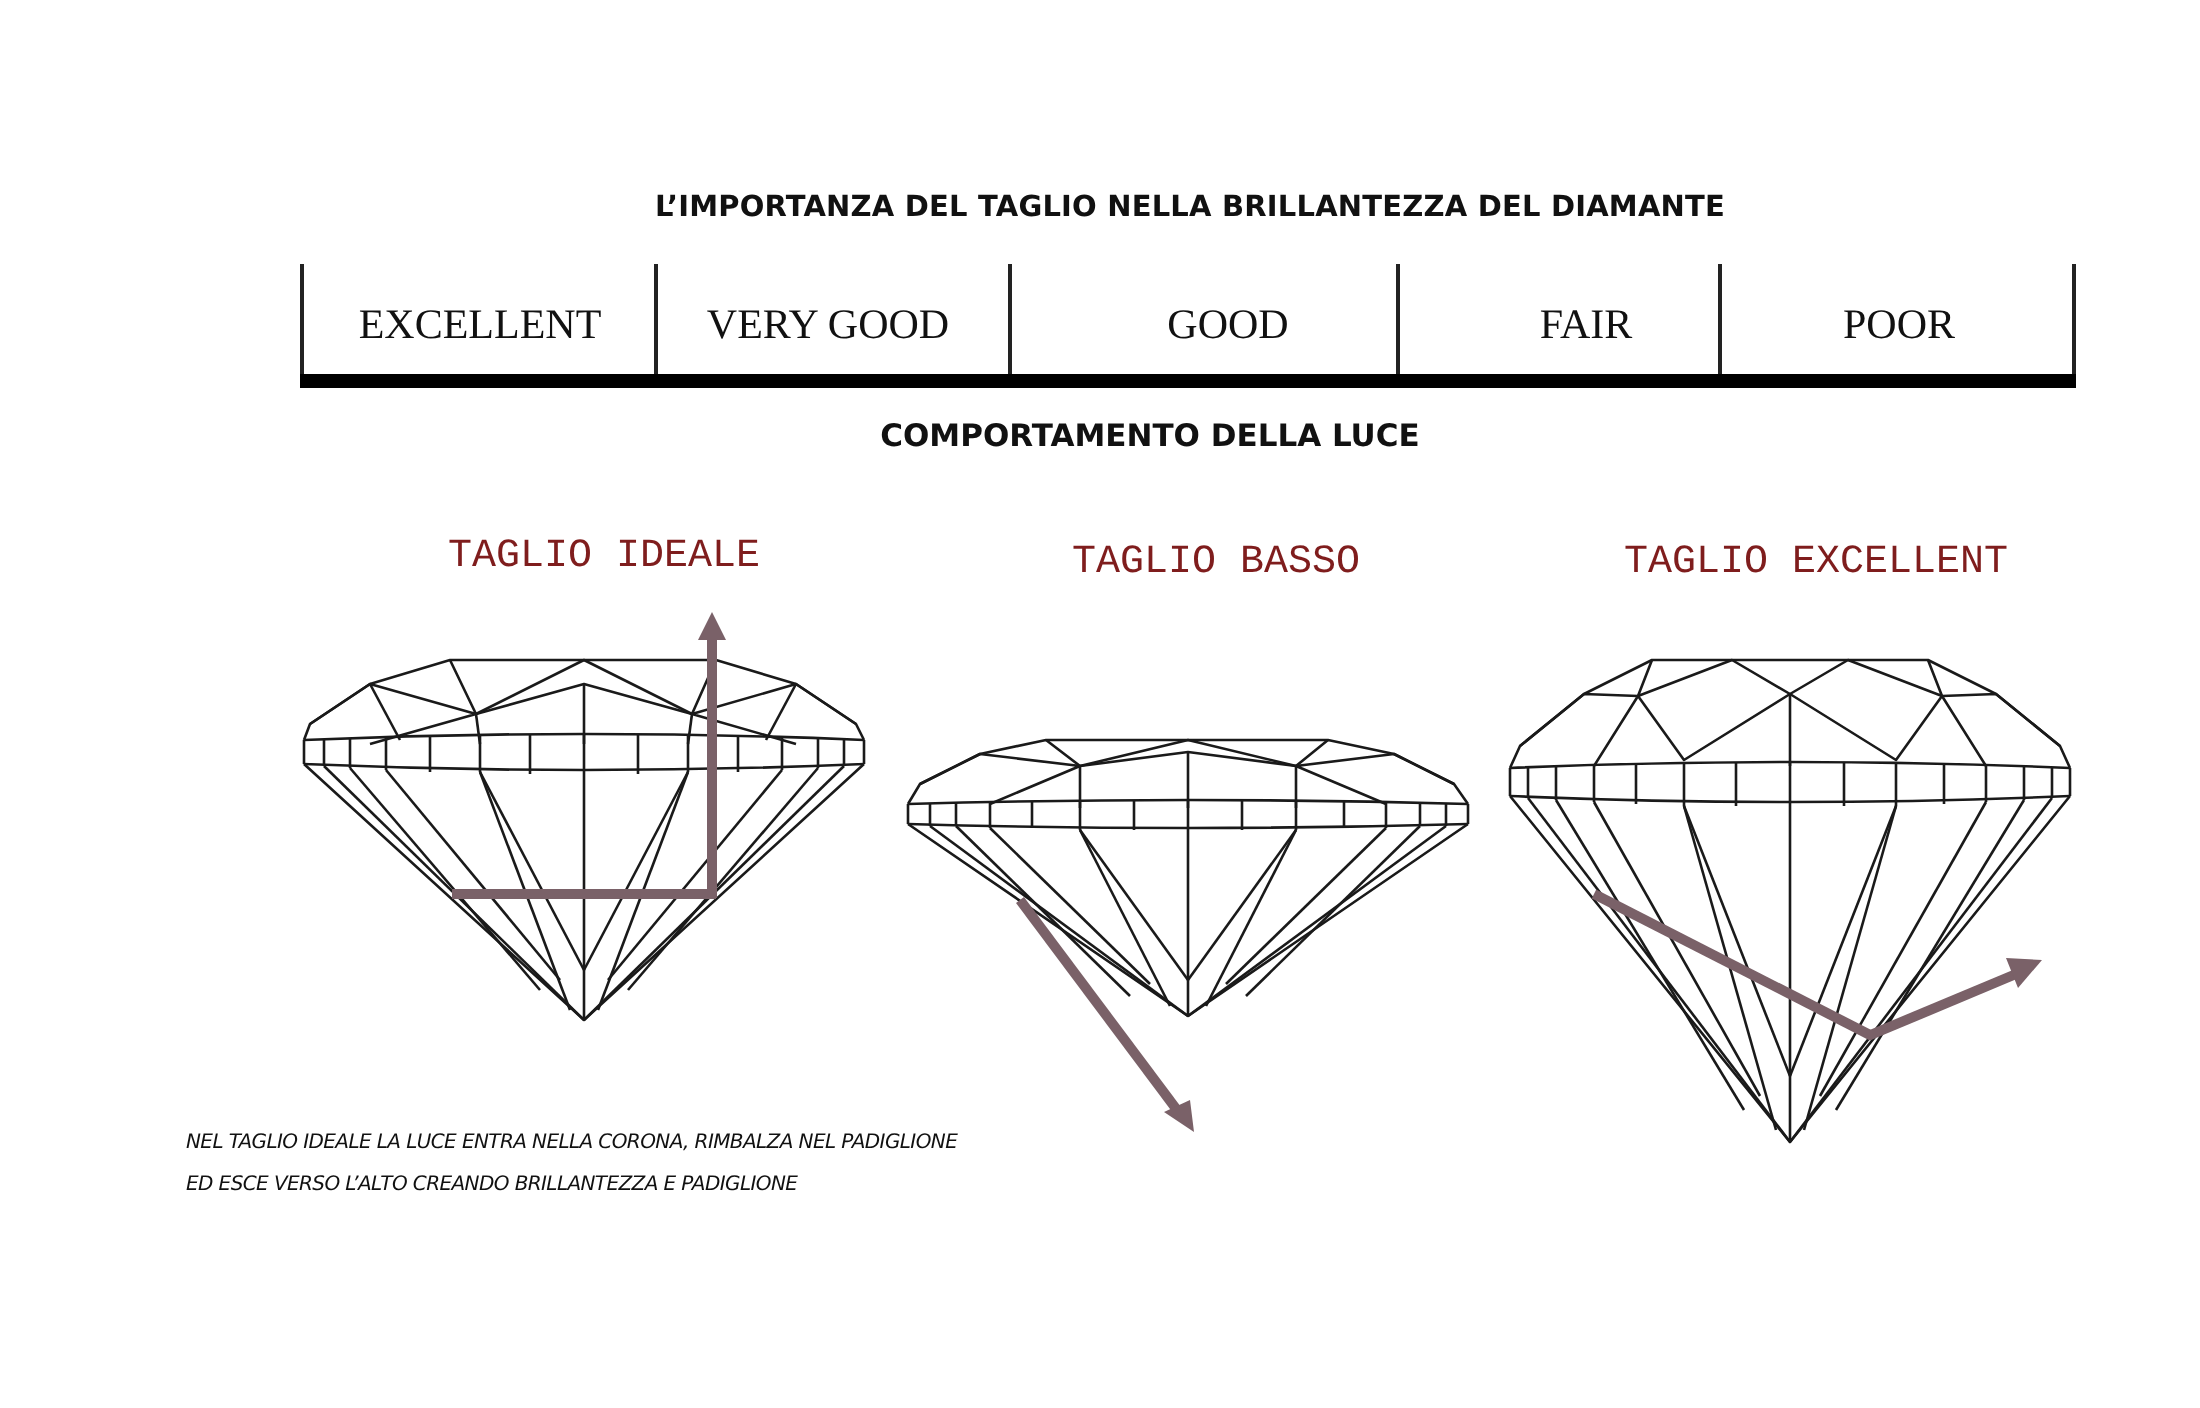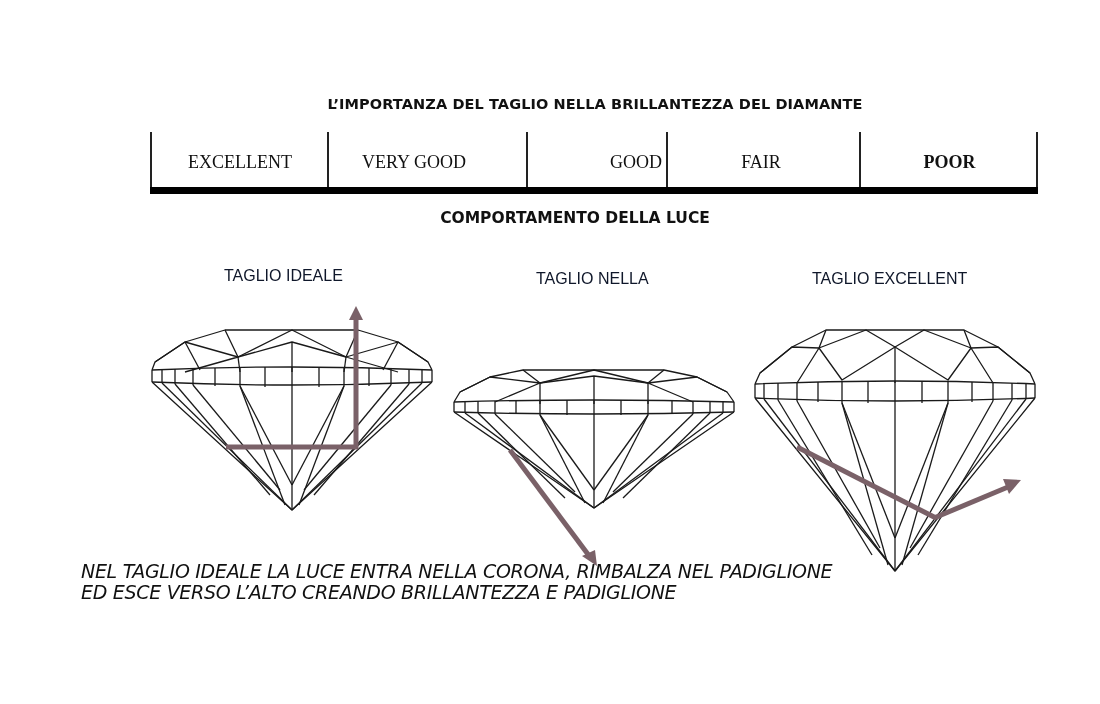--- a/index.html
+++ b/index.html
@@ -1,45 +1,45 @@
 <!DOCTYPE html>
 <html><head>
 <meta charset="utf-8">
 <style>
   html, body { margin: 0; padding: 0; background: #ffffff; }
   body { width: 1100px; height: 704px; position: relative; overflow: hidden; font-family: "DejaVu Sans", sans-serif; }
   .title { position: absolute; left: 0; width: 1190px; top: 96px; text-align: center; font-family: "DejaVu Sans", sans-serif; font-weight: bold; font-size: 14.5px; color: #111; letter-spacing: 0.1px; }
   .scale { position: absolute; left: 150px; top: 132px; width: 888px; height: 62px; }
   .scale-bar { position: absolute; left: 0; right: 0; bottom: 0; height: 7px; background: #000; }
-  .scale-cell { position: absolute; top: 0; height: 56px; border-left: 2px solid #222; box-sizing: border-box; display: flex; align-items: center; justify-content: center; font-family: "Liberation Serif", serif; font-size: 18px; color: #111; padding-top: 4px; }
+  .scale-cell { position: absolute; top: 0; height: 56px; border-left: 2px solid #222; box-sizing: border-box; display: flex; align-items: center; justify-content: center; font-family: "Liberation Serif", serif; font-size: 21px; color: #111; padding-top: 4px; }
   .scale-end { position: absolute; right: 0; top: 0; width: 2px; height: 56px; background: #222; }
   .subtitle { position: absolute; left: 0; width: 1150px; top: 209px; text-align: center; font-family: "DejaVu Sans", sans-serif; font-weight: bold; font-size: 15.5px; color: #111; }
-  .cut-label { position: absolute; font-family: Liberation Sans, sans-serif; font-size: 16px; color: #0f172a; white-space: nowrap; }
+  .cut-label { position: absolute; font-family: Liberation Mono, monospace; font-size: 20px; color: #7f1d1d; white-space: nowrap; }
   .diagram-svg { position: absolute; left: 0; top: 0; }
-  .caption { position: absolute; left: 81px; top: 561px; font-family: "DejaVu Sans", sans-serif; font-style: italic; font-size: 19px; color: #111; line-height: 21px; letter-spacing: -0.3px; }
+  .caption { position: absolute; left: 93px; top: 561px; font-family: "DejaVu Sans", sans-serif; font-style: italic; font-size: 10px; color: #111; line-height: 21px; letter-spacing: -0.3px; }
 </style>
 </head>
 <body>
 
 <div class="title">L’IMPORTANZA DEL TAGLIO NELLA BRILLANTEZZA DEL DIAMANTE</div>
 
 <div class="scale">
   <div class="scale-cell" style="left:0;width:178px;">EXCELLENT</div>
   <div class="scale-cell" style="left:177px;width:172px;">VERY GOOD</div>
-  <div class="scale-cell" style="left:376px;width:178px;padding-left:40px;">GOOD</div>
-  <div class="scale-cell" style="left:516px;width:188px;">FAIR</div>
-  <div class="scale-cell" style="left:709px;width:179px;font-weight:bold;">POOR</div>
+  <div class="scale-cell" style="left:354px;width:178px;padding-left:40px;">GOOD</div>
+  <div class="scale-cell" style="left:548px;width:188px;">FAIR</div>
+  <div class="scale-cell" style="left:709px;width:179px;">POOR</div>
   <div class="scale-end"></div>
   <div class="scale-bar"></div>
 </div>
 
 <div class="subtitle">COMPORTAMENTO DELLA LUCE</div>
 
 <div class="cut-label" style="left:224px;top:267px;">TAGLIO IDEALE</div>
-<div class="cut-label" style="left:536px;top:270px;">TAGLIO NELLA</div>
+<div class="cut-label" style="left:536px;top:270px;">TAGLIO BASSO</div>
 <div class="cut-label" style="left:812px;top:270px;">TAGLIO EXCELLENT</div>
 
 <svg class="diagram-svg" width="1100" height="704" viewBox="0 0 1100 704">
   <defs>
     <linearGradient id="rayFade" x1="0" y1="0" x2="0" y2="1">
       <stop offset="0" stop-color="#e8d8de"></stop>
       <stop offset="0.45" stop-color="#7a6168"></stop>
       <stop offset="1" stop-color="#7a6168"></stop>
     </linearGradient>
   </defs>

